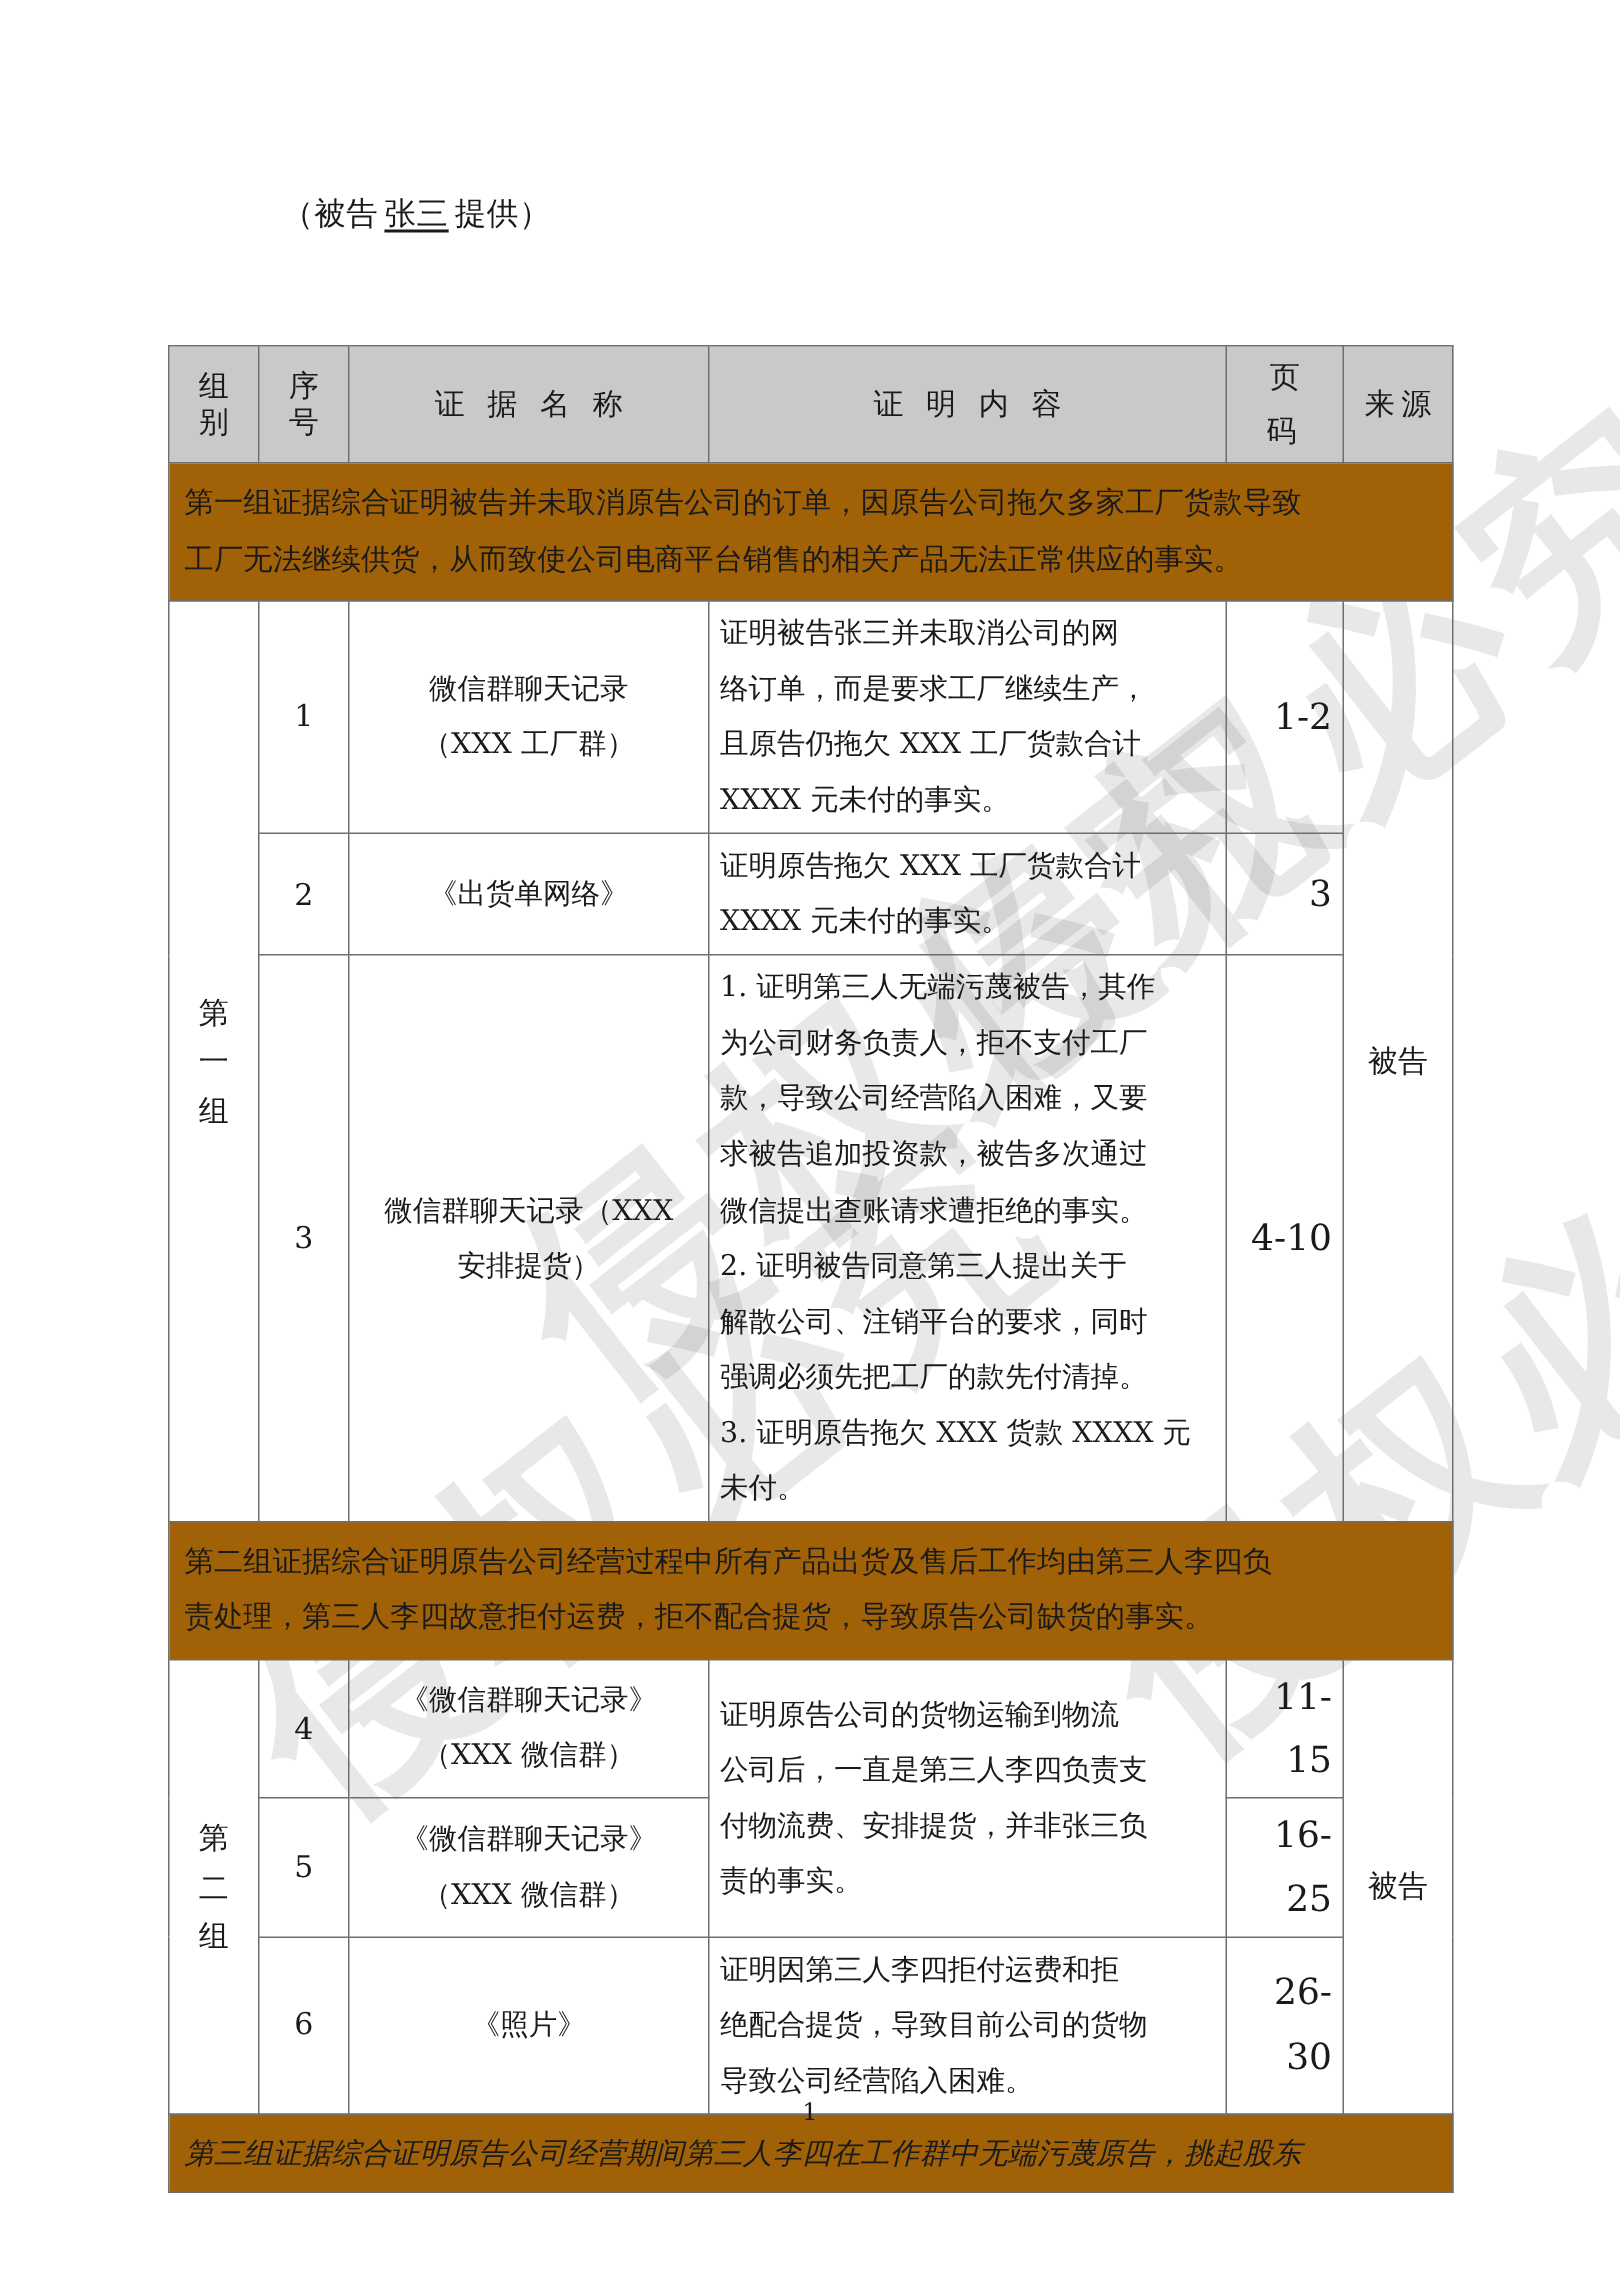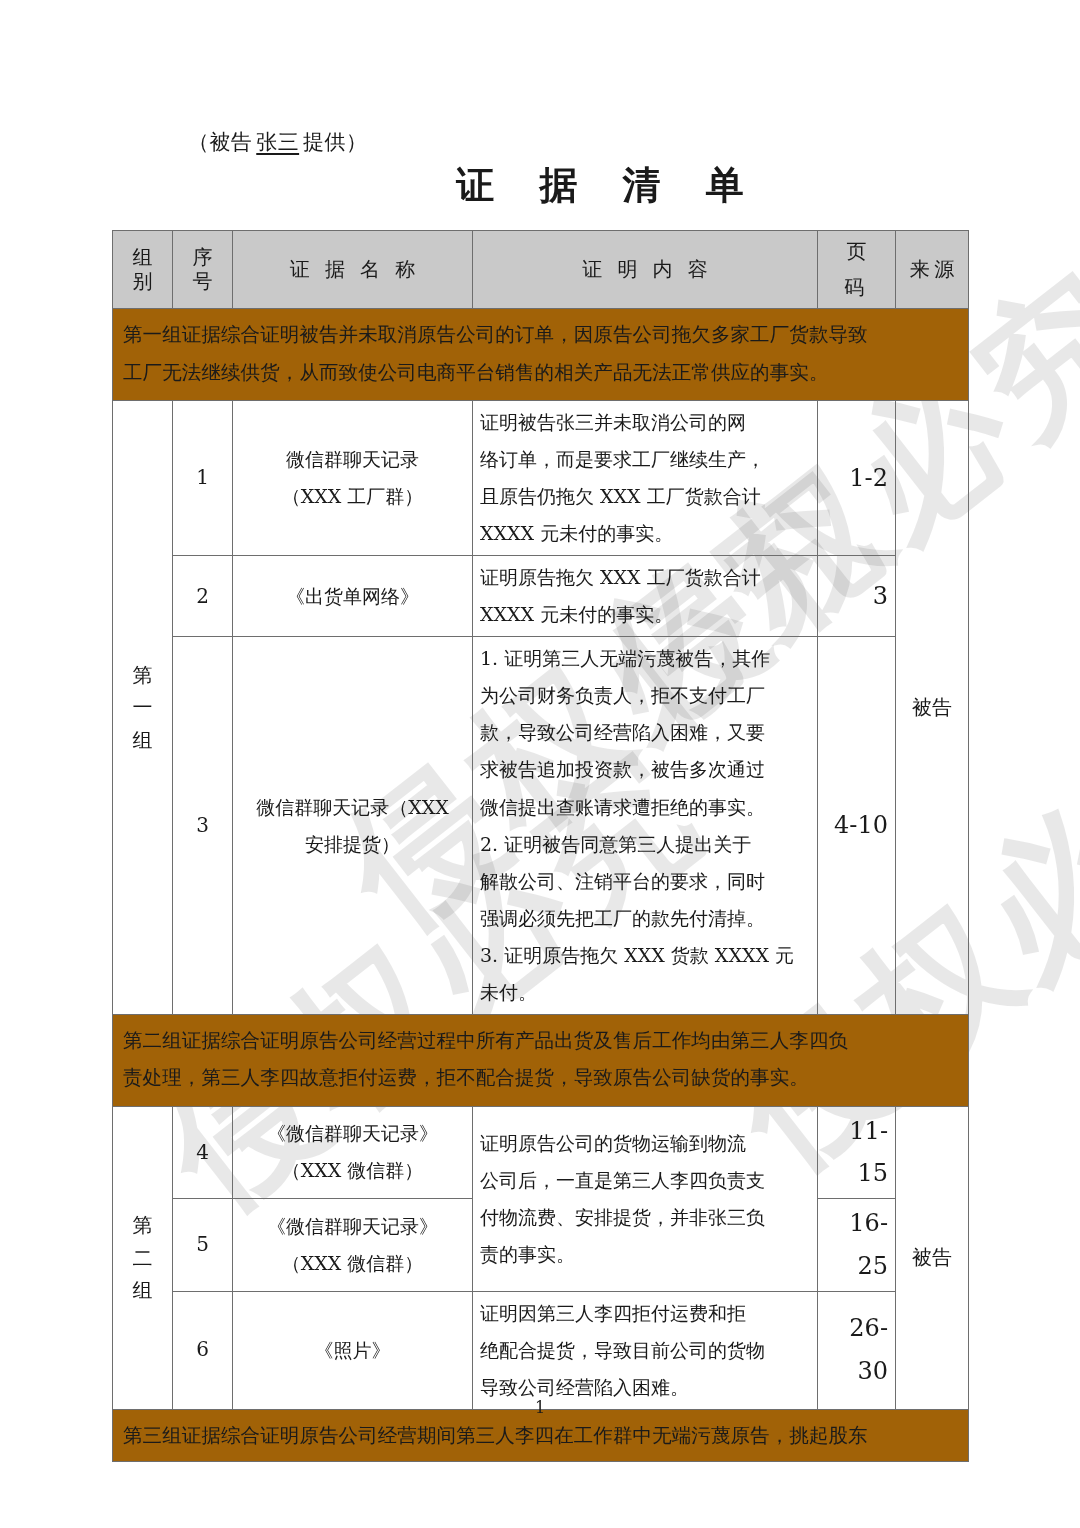--- a/index.html
+++ b/index.html
@@ -115,21 +115,21 @@
 
   
   tr.group-band td {
     background: #a16207;
     text-align: left;
     padding: 7px 10px 9px 10px;
     font-size: 19.5px;
     line-height: 1.92;
     letter-spacing: 0.005em;
   }
-  tr.group-band-single td { padding-bottom: 7px; }
+  tr.group-band-single td { padding-bottom: 7px; font-style: italic; }
 
   
   td.group-label {
     text-align: center;
     vertical-align: middle;
     padding: 2px;
   }
   .vtext {
     display: block;
     font-size: 20px;
@@ -174,21 +174,20 @@
   <div class="wm wm-c">侵权必究</div>
   <div class="wm wm-d">侵权必究</div>
 </div>
 
 <div class="page">
 
   <div class="provider-line">
     <span>（被告</span><span class="provider-name">张三</span><span>提供）</span>
   </div>
 
-  <div class="doc-title">证 据 清 单</div>
 
   <table class="evidence">
     <colgroup>
       <col style="width:60px">
       <col style="width:60px">
       <col style="width:240px">
       <col style="width:345px">
       <col style="width:78px">
       <col style="width:73px">
     </colgroup>

